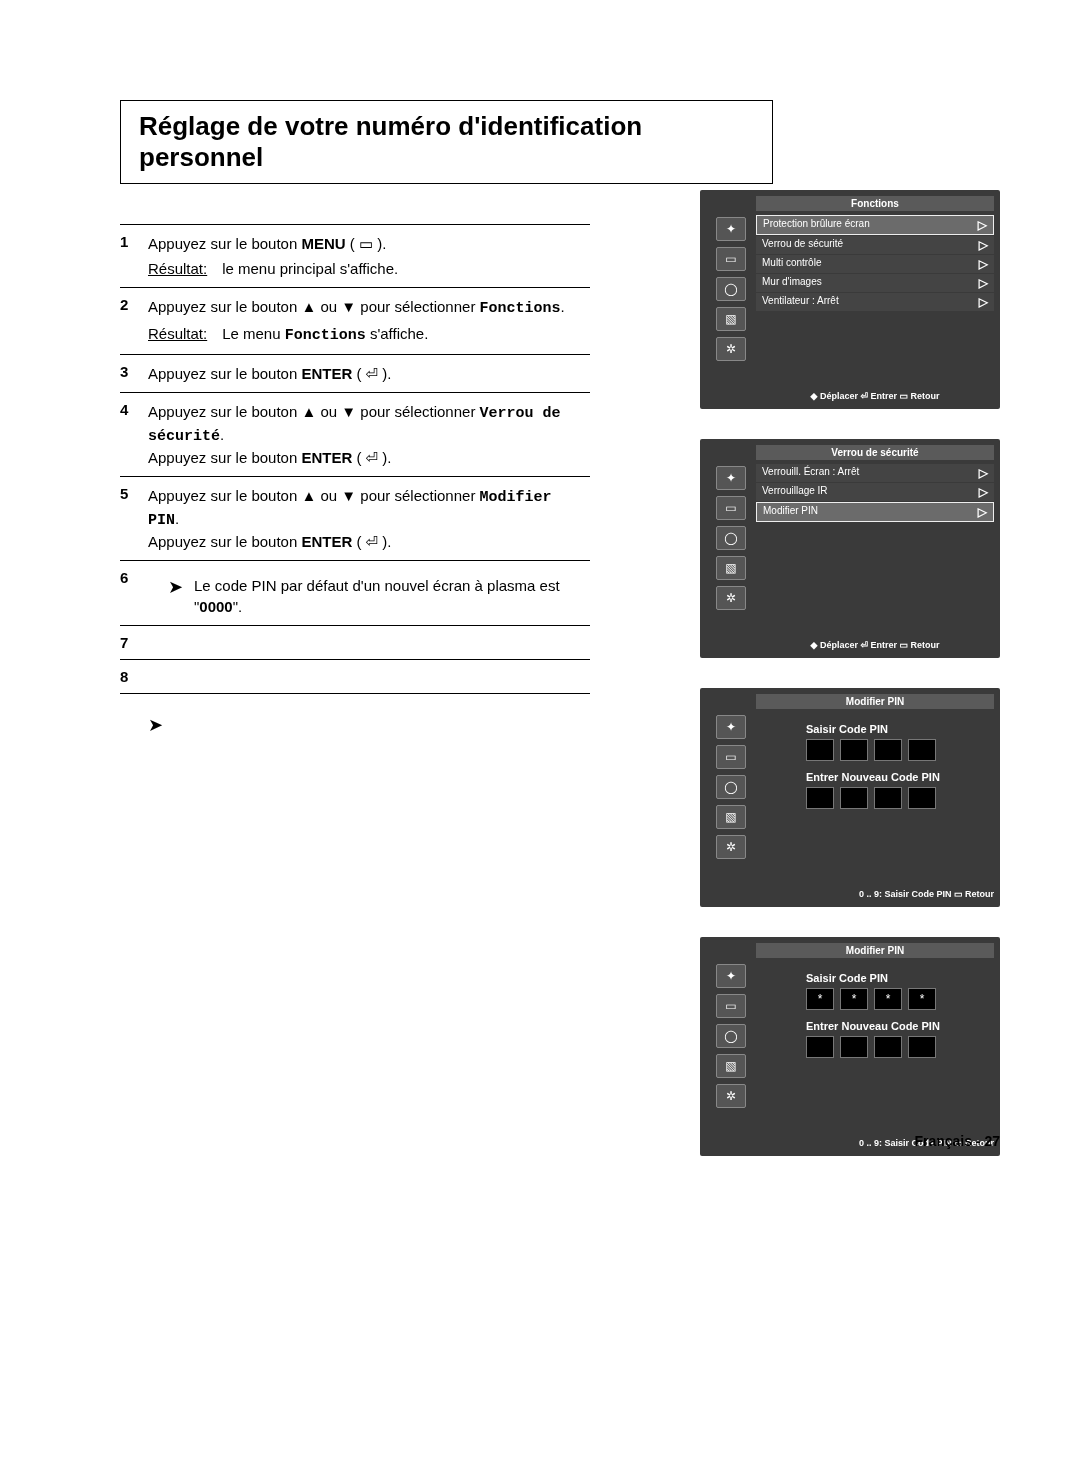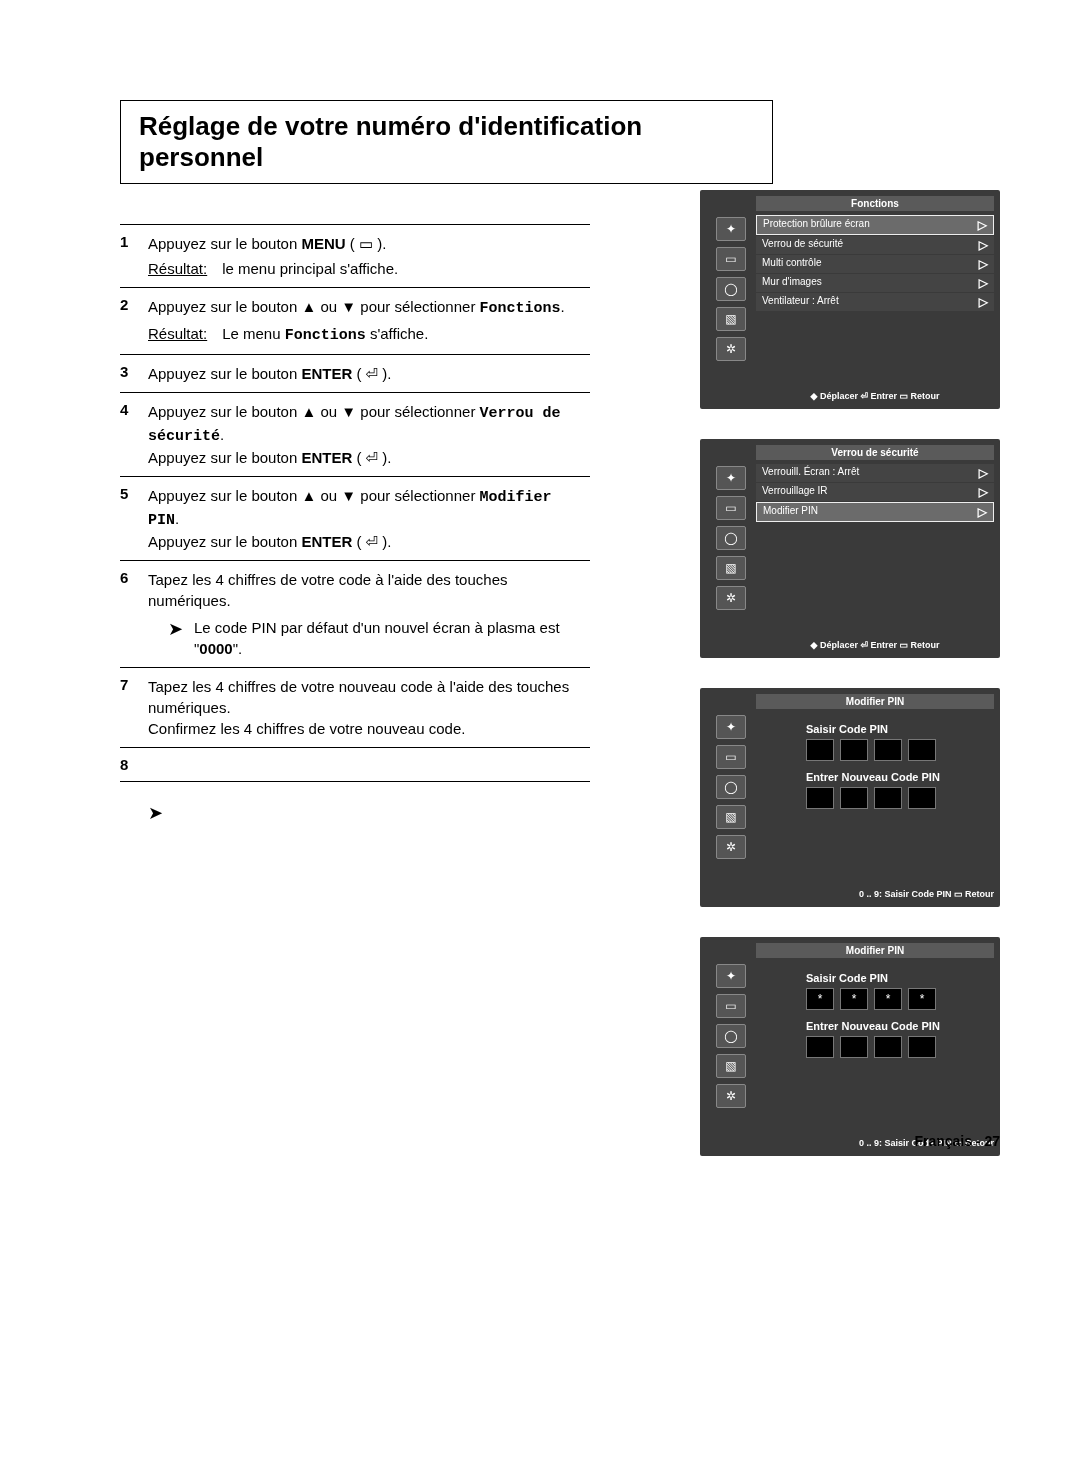--- a/index.html
+++ b/index.html
@@ -217,36 +217,31 @@
       <div class="step-num">5</div>
       <div class="step-body">
         <span>Appuyez sur le bouton ▲ ou ▼ pour sélectionner </span><b class="mono">Modifier PIN</b><span>.</span><br>
         <span>Appuyez sur le bouton </span><b>ENTER</b><span> ( ⏎ ).</span>
       </div>
     </div>
 
     <div class="step-row">
       <div class="step-num">6</div>
       <div class="step-body">
-        <span>Tapez les 4 chiffres de votre code à l'aide des touches numériques.</span>
         <div class="small-note">
           <span class="arrow">➤</span>
           <span class="txt">
             <span>Le code PIN par défaut d'un nouvel écran à plasma est "</span><b>0000</b><span>".</span>
           </span>
         </div>
       </div>
     </div>
 
     <div class="step-row">
       <div class="step-num">7</div>
-      <div class="step-body">
-        <span>Tapez les 4 chiffres de votre nouveau code à l'aide des touches numériques.</span><br>
-        <span>Confirmez les 4 chiffres de votre nouveau code.</span>
-      </div>
     </div>
 
     <div class="step-row" style="border-bottom:1px solid #000;">
       <div class="step-num">8</div>
     </div>
 
   </div>
 
   <div class="after-steps">
     <span class="arrow">➤</span>

